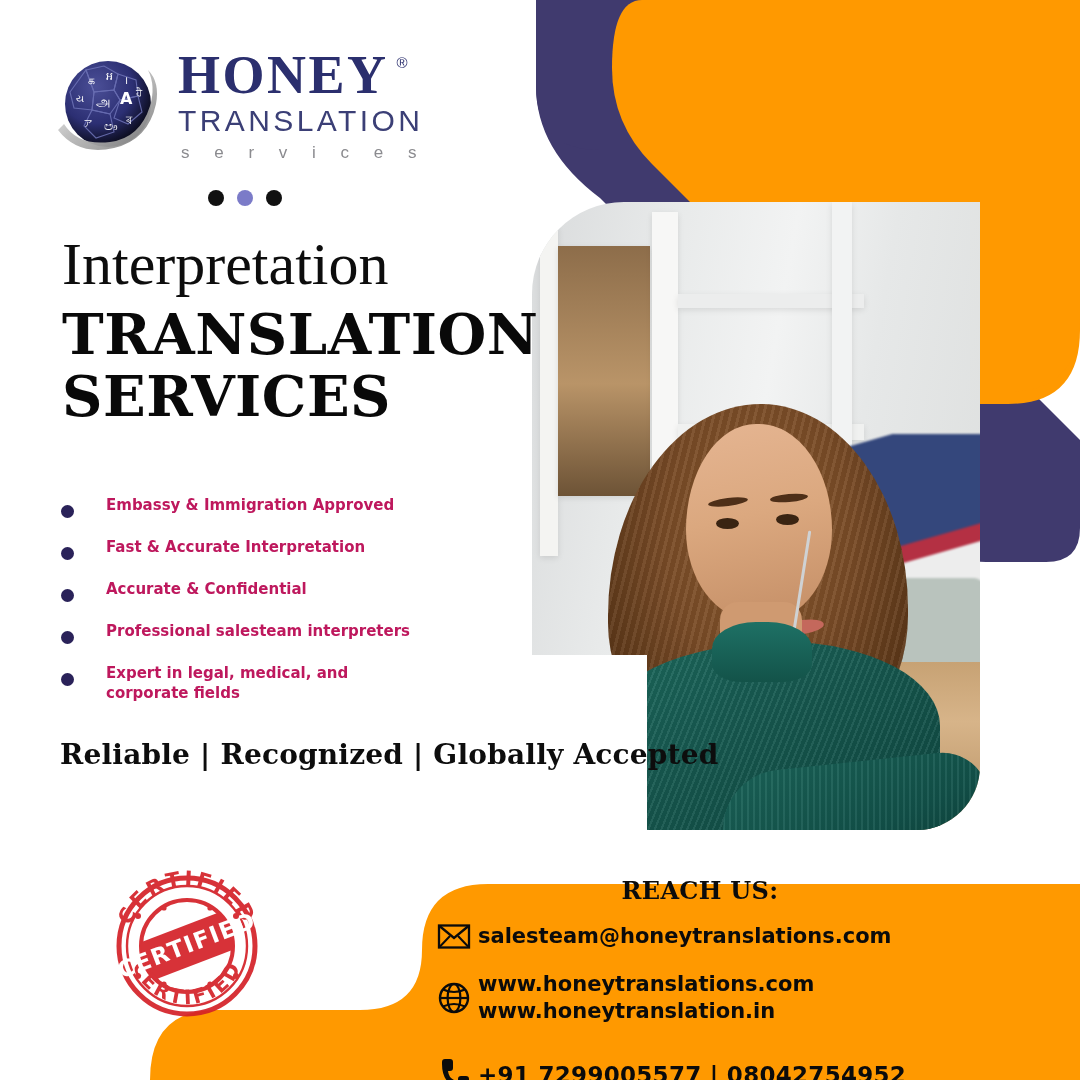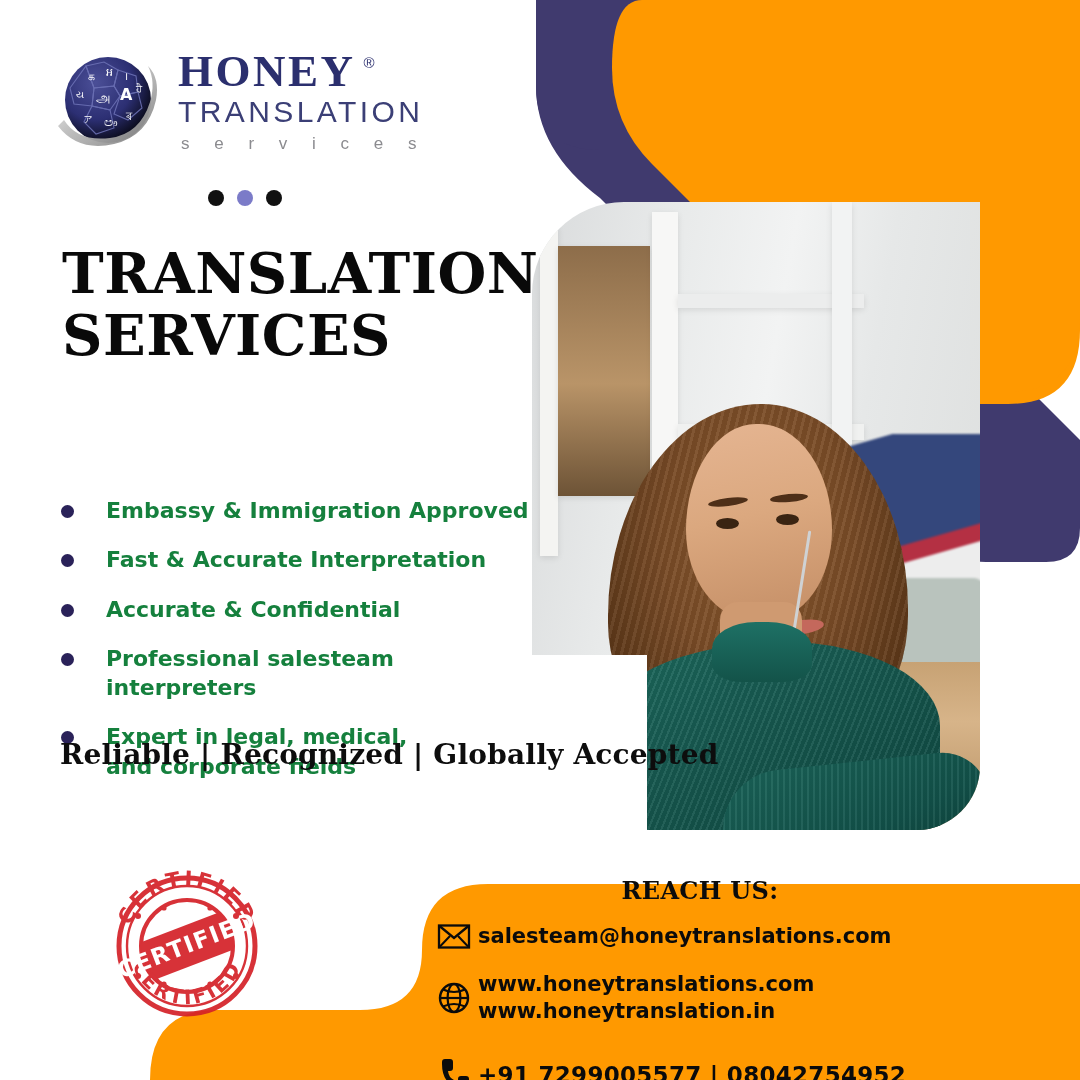--- a/index.html
+++ b/index.html
@@ -68,42 +68,42 @@
       background:linear-gradient(160deg,#1a6459 0%,#12524a 60%,#0c3f38 100%);
       border-radius:60px 46px 30px 40px;transform:rotate(-6deg);}
   .arm-rib{position:absolute;inset:0;border-radius:inherit;opacity:.38;
       background:repeating-linear-gradient(96deg,rgba(255,255,255,.16) 0 2px,rgba(0,0,0,.16) 2px 6px);}
   .earbud{position:absolute;left:196px;top:160px;width:3px;height:132px;background:#cfd2d4;
       transform:rotate(9deg);border-radius:2px;}
 
   
   .logo{position:absolute;left:52px;top:48px;display:flex;align-items:center;gap:14px;}
   .logo-text{position:relative;padding-top:2px;}
-  .logo-honey{font-family:"Liberation Serif",serif;font-weight:700;font-size:45px;line-height:.94;
+  .logo-honey{font-family:"Liberation Serif",serif;font-weight:700;font-size:54px;line-height:.94;
       color:#2b2f6e;letter-spacing:2.5px;}
   .logo-reg{position:absolute;right:-19px;top:4px;font-family:"Liberation Sans",sans-serif;
       font-size:15px;color:#2b2f6e;}
   .logo-trans{font-family:"Liberation Sans",sans-serif;font-size:30px;letter-spacing:3.4px;
       color:#3b3f76;margin-top:3px;}
   .logo-serv{font-family:"Liberation Sans",sans-serif;font-size:17px;letter-spacing:10px;
       color:#8b8b8f;margin-top:5px;padding-left:3px;}
   .dots{position:absolute;left:208px;top:190px;display:flex;gap:13px;align-items:center;}
   .dot{width:16px;height:16px;border-radius:50%;}
 
   
   .head{position:absolute;left:62px;top:234px;width:470px;}
   .head-1{font-family:"Liberation Serif",serif;font-size:60px;line-height:1.02;color:#0d0d0d;}
   .head-2{font-family:"DejaVu Serif",serif;font-weight:700;font-size:56px;line-height:1.18;
       color:#090909;letter-spacing:.5px;margin-top:6px;}
 
   
   .bullets{position:absolute;left:56px;top:496px;width:480px;}
   .b-row{display:flex;align-items:flex-start;margin-bottom:20px;}
   .b-dot{width:13px;height:13px;border-radius:50%;background:#2a2259;margin:9px 32px 0 5px;flex:none;}
-  .b-txt{font-family:"DejaVu Sans",sans-serif;font-weight:700;font-size:22px;line-height:1.33;color:#15803d;}
+  .b-txt{font-family:"DejaVu Sans",sans-serif;font-weight:700;font-size:15px;line-height:1.33;color:#be185d;}
 
   .tagline{position:absolute;left:60px;top:738px;font-family:"DejaVu Serif",serif;font-weight:700;
       font-size:28px;color:#0d0d0d;letter-spacing:.2px;}
 
   
   .stamp{position:absolute;left:104px;top:868px;width:166px;height:150px;}
 
   
   .reach{position:absolute;left:430px;top:876px;width:650px;}
   .reach-title{font-family:"DejaVu Serif",serif;font-weight:700;font-size:24px;color:#0b0b0b;
@@ -238,20 +238,21 @@
     </div>
   </div>
 
   <div class="dots">
     <span class="dot" style="background:#111111"></span>
     <span class="dot" style="background:#7b7bc8"></span>
     <span class="dot" style="background:#111111"></span>
   </div>
 
   <div class="head">
+    <div class="head-1">Interpretation</div>
     <div class="head-2">TRANSLATION</div>
     <div class="head-2" style="margin-top:-4px">SERVICES</div>
   </div>
 
   <div class="bullets">
     <div class="b-row">
         <span class="b-dot"></span>
         <span class="b-txt">Embassy &amp; Immigration Approved</span>
       </div>
     <div class="b-row">

